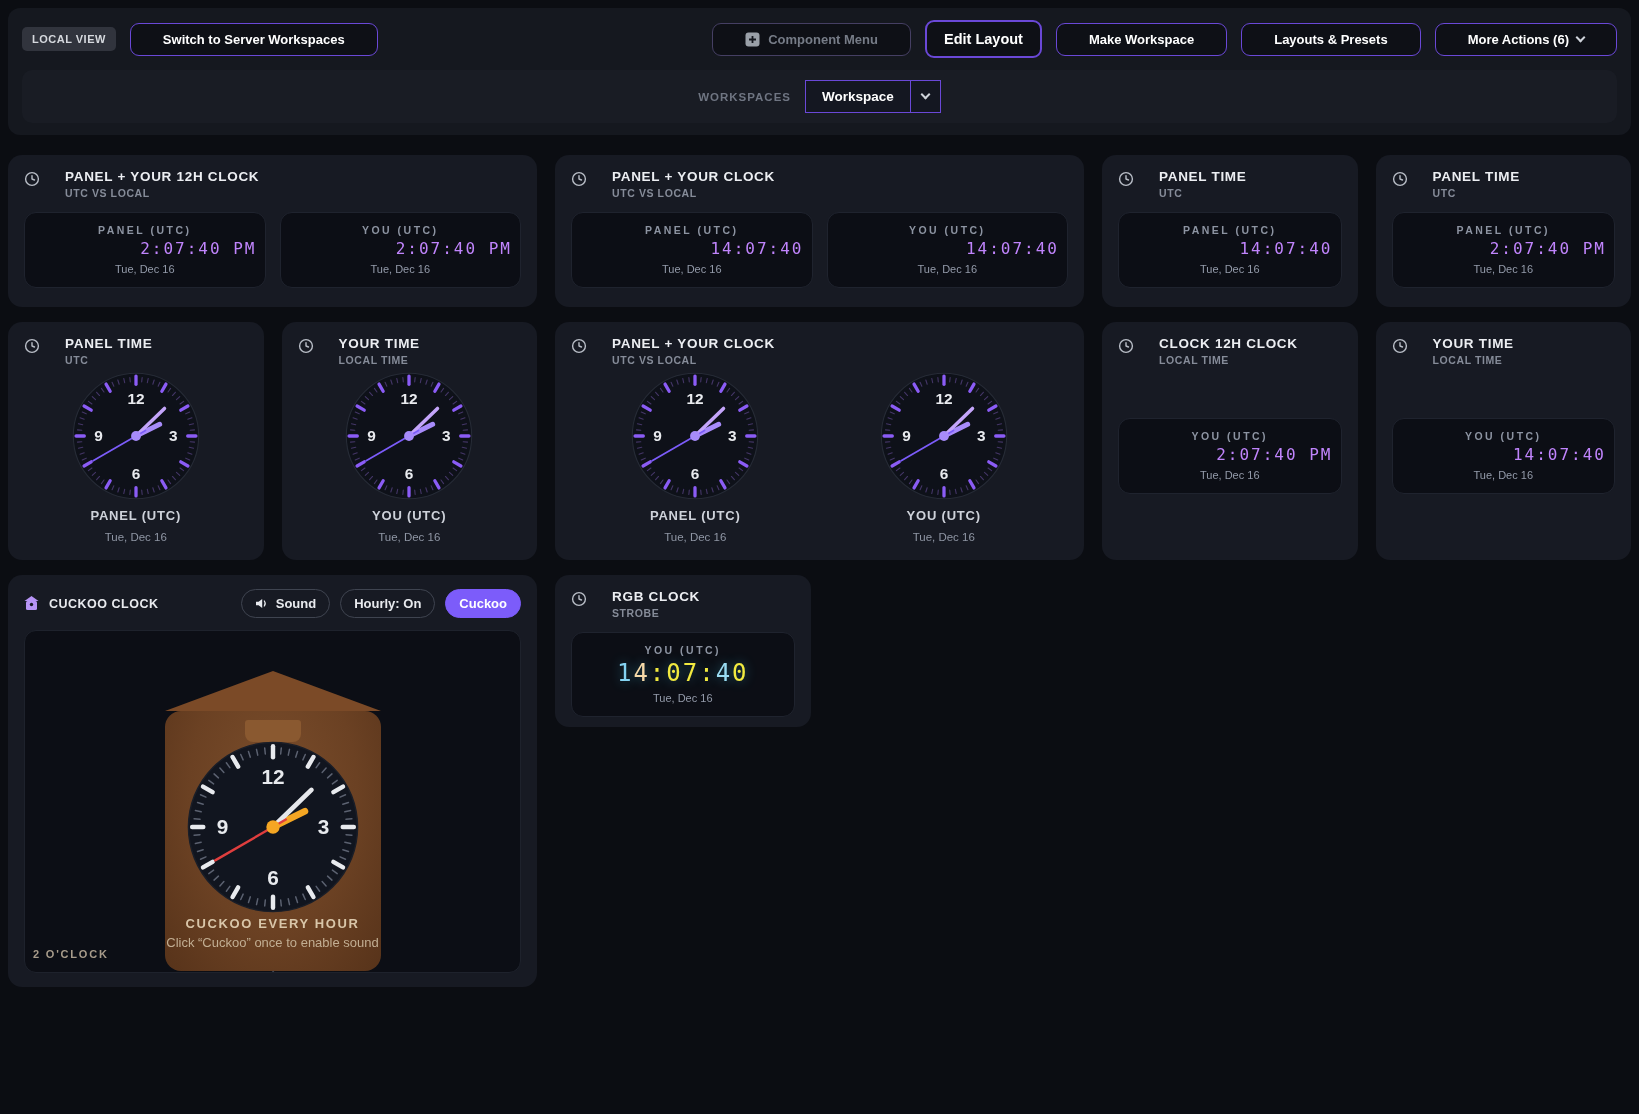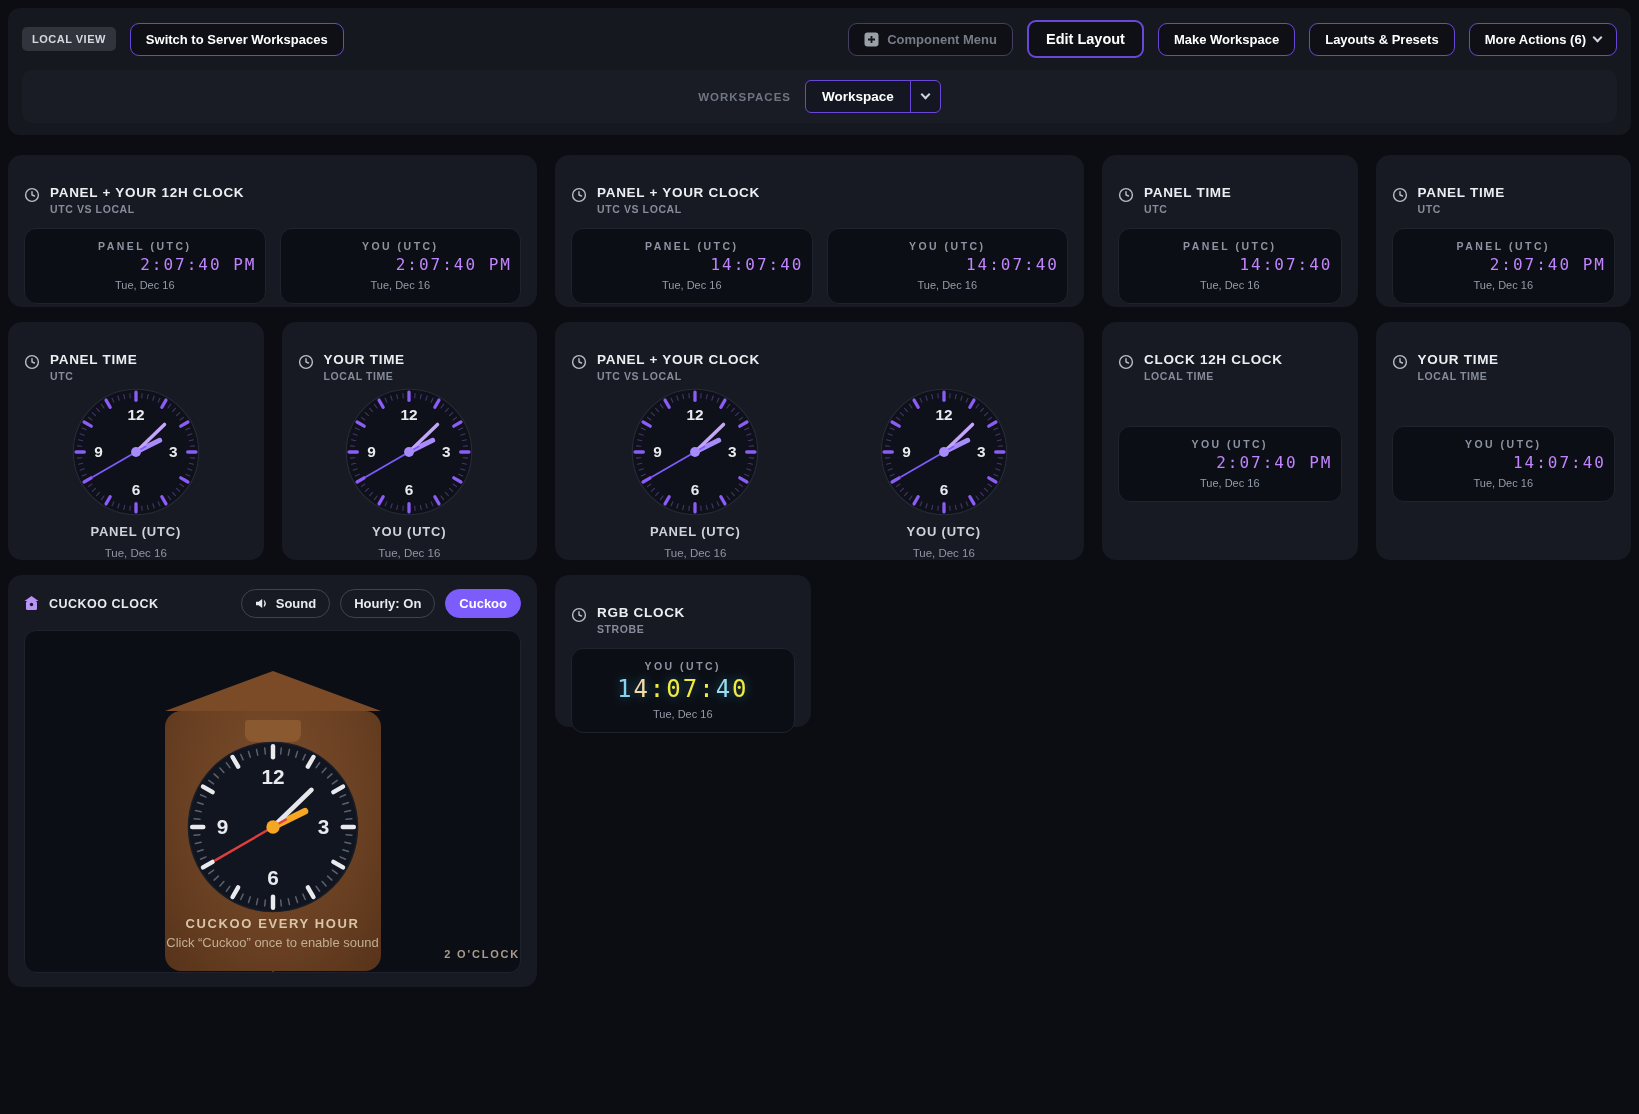--- a/index.html
+++ b/index.html
@@ -2,38 +2,38 @@
 <html><head>
 <meta charset="utf-8">
 <style>
   * { margin:0; padding:0; box-sizing:border-box; }
   html,body { width:1639px; height:1114px; background:#0b0d12; font-family:"Liberation Sans",sans-serif; overflow:hidden; }
 
   
   .topbar { margin:8px 8px 0; background:#15181f; border-radius:12px; padding:12px 14px; }
   .topbar-row1 { display:flex; align-items:center; gap:14px; }
   .badge-local { background:#31343d; color:#d6d9de; font-size:11px; font-weight:bold; letter-spacing:.5px; padding:6px 10px; border-radius:5px; }
-  .btn { display:flex; align-items:center; gap:8px; background:#0e1016; border:1.5px solid #6a48d7; color:#fff; border-radius:9px; padding:8px 15px; font-size:13px; font-weight:600; cursor:pointer; white-space:nowrap; }
+  .btn { display:flex; align-items:center; gap:8px; background:#0e1016; border:1.5px solid #6a48d7; color:#fff; border-radius:9px; padding:8px 32px; font-size:13px; font-weight:600; cursor:pointer; white-space:nowrap; }
   .btn-dim { border-color:#453f63; color:#767c87; }
   .btn-edit { font-size:14.5px; font-weight:700; padding:9px 17px; border-width:2px; }
   .flex-sp { flex:1; }
   .chev { width:7px; height:7px; border-right:2px solid #cfd3da; border-bottom:2px solid #cfd3da; transform:rotate(45deg); margin-top:-4px; }
   .topbar-row2 { margin-top:12px; background:#191c24; border-radius:10px; padding:10px 16px; display:flex; align-items:center; gap:14px;justify-content:center; }
   .ws-label { color:#6f7582; font-size:11.5px; font-weight:600; letter-spacing:1px; }
-  .ws-select { display:flex; align-items:stretch; border:1.5px solid #6a48d7; border-radius:6px; background:#141721; overflow:hidden; cursor:pointer; }
+  .ws-select { display:flex; align-items:stretch; border:1.5px solid #6a48d7; border-radius:0; background:#141721; overflow:hidden; cursor:pointer; }
   .ws-value { color:#fff; font-size:13.5px; font-weight:700; padding:8px 16px; }
   .ws-caret { display:flex; align-items:center; padding:0 11px; border-left:1.5px solid #6a48d7; }
 
   
   .grid { margin:20px 8px 0; display:grid; grid-template-columns:repeat(6,1fr); gap:15px 18px; align-items:start; }
   .card { background:#171a23; border-radius:14px; padding:14px 16px; }
   .span2 { grid-column:span 2; }
   .h-row1 { height:152px; }
   .h-row2 { height:238px; display:flex; flex-direction:column; }
-  .card-head { display:flex; gap:10px; align-items:flex-start;margin-top:16px; }
+  .card-head { display:flex; gap:25px; align-items:flex-start; }
   .head-icon { margin-top:2px; flex:none; }
   .card-title { color:#eceef2; font-weight:700; font-size:13.5px; letter-spacing:.7px; }
   .card-sub { color:#868c99; font-size:10.5px; font-weight:600; letter-spacing:.6px; margin-top:3px; }
 
   .digi-row { display:flex; gap:14px; margin-top:13px; }
   .digi { flex:1; background:#0c0e15; border:1px solid #1f232e; border-radius:12px; padding:11px 8px 12px; text-align:center; }
   .digi-label { color:#8d94a2; font-size:10.5px; font-weight:600; letter-spacing:2.5px; }
   .digi-time { font-family:"DejaVu Sans Mono",monospace; color:#c084fc; font-size:16px; letter-spacing:2px; margin-top:3px;text-align:right; }
   .digi-date { color:#949baa; font-size:11px; margin-top:5px; }
   .fill-center { flex:1; display:flex; align-items:center; }
@@ -54,21 +54,21 @@
   .stage { margin-top:12px; flex:1; background:#0c0e15; border:1px solid #1e222c; border-radius:12px; position:relative; display:flex; justify-content:center; overflow:hidden; }
   .house { position:relative; margin-top:40px; width:216px; }
   .roof { width:0; height:0; border-left:108px solid transparent; border-right:108px solid transparent; border-bottom:40px solid #7b4a27; }
   .house-body { width:216px; height:260px; border-radius:16px; background:radial-gradient(ellipse at 50% 32%, #7a4d2b 0%, #6b4123 55%, #57331a 100%); display:flex; flex-direction:column; align-items:center; }
   .door { width:56px; height:22px; background:#8a5930; border-radius:3px 3px 8px 8px; margin-top:9px; }
   svg.analog.big { width:178px; height:178px; margin-top:-4px; }
   .cuckoo-caption { color:#d9c6a9; font-weight:700; font-size:13px; letter-spacing:1.6px; margin-top:0px; }
   .cuckoo-hint { color:#c2ae93; font-size:13px; margin-top:4px; }
   .pendulum { position:absolute; left:calc(50% - 1px); top:340px; width:2px; height:70px; background:#3f4450; transform-origin:top center; transform:rotate(-11deg); }
   .pendulum::after { content:''; position:absolute; bottom:-9px; left:-7px; width:16px; height:16px; border-radius:50%; background:radial-gradient(circle at 35% 30%, #ffc14d, #e8920e); }
-  .cuckoo-status { position:absolute; bottom:12px; left:16px; right:0; text-align:right; color:#a89c8b; font-size:11px; font-weight:700; letter-spacing:1.8px; }
+  .cuckoo-status { position:absolute; bottom:12px; left:8px; right:0; text-align:left; color:#a89c8b; font-size:11px; font-weight:700; letter-spacing:1.8px; }
 
   
   .rgb-card { height:152px; }
   .rgb-time { font-family:"DejaVu Sans Mono",monospace; font-size:24px; letter-spacing:2px; margin-top:3px; text-shadow:0 0 12px rgba(64,220,255,.4); }
 </style>
 </head>
 <body>
 
 <div class="topbar">
   <div class="topbar-row1">

